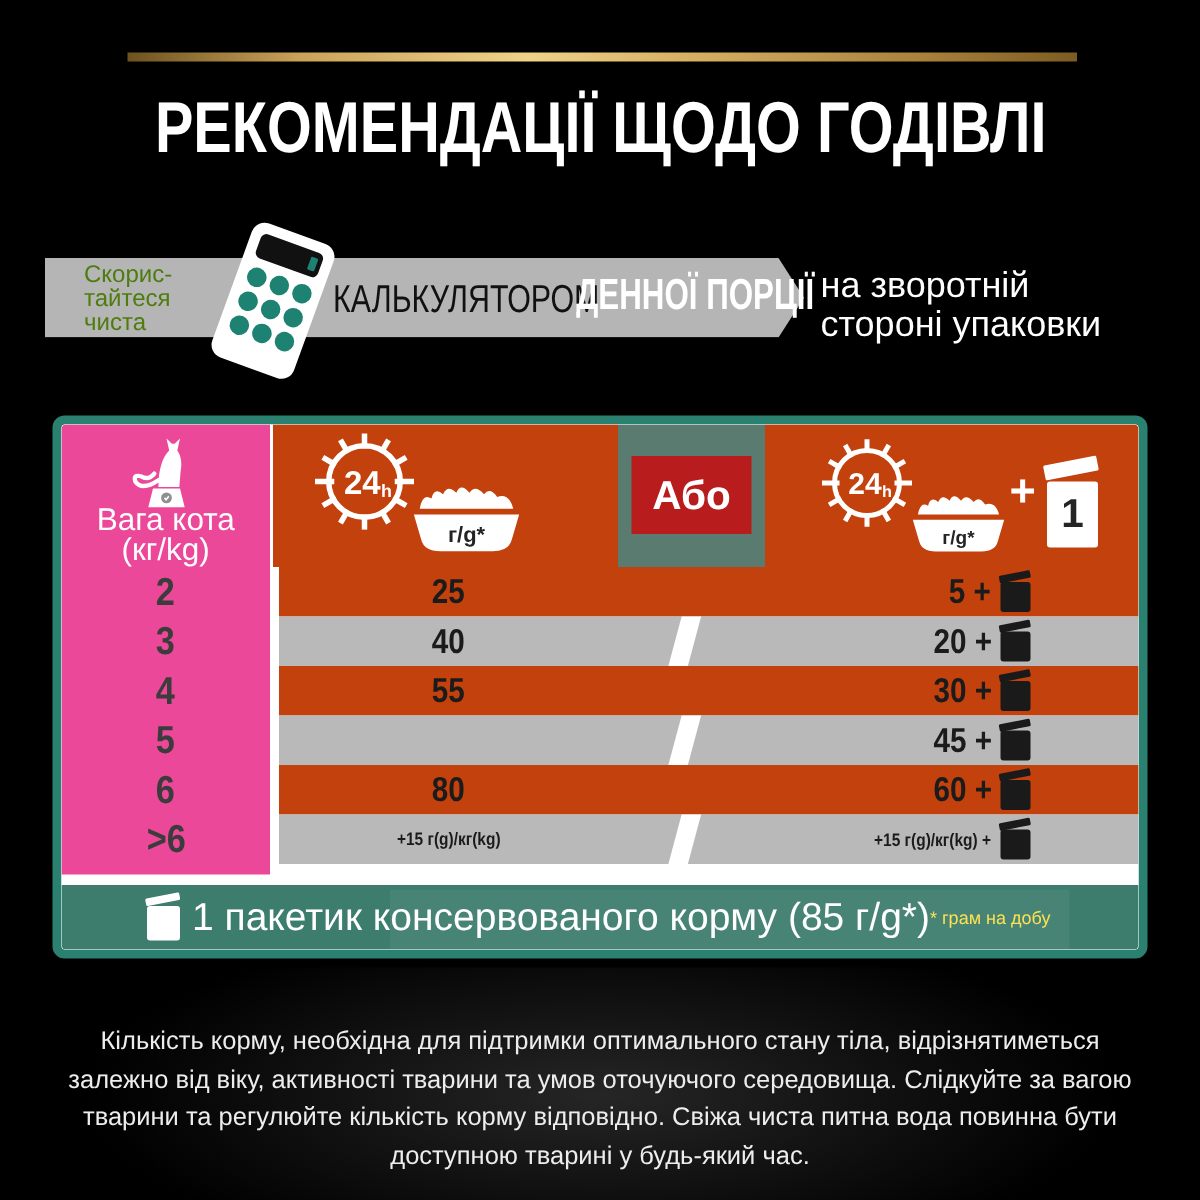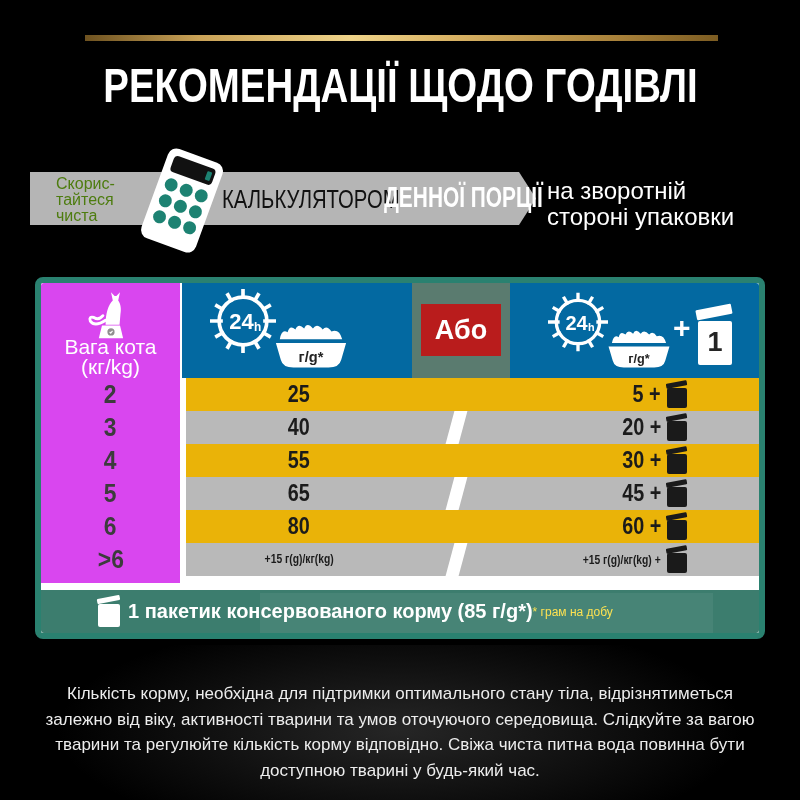--- a/index.html
+++ b/index.html
@@ -27,36 +27,36 @@
   .calc .keys b{width:13px;height:13px;border-radius:50%;background:#1d8272;}
   .calc-label{position:absolute;left:222px;top:184px;color:#111;font-size:26px;font-weight:400;white-space:nowrap;}
   .calc-label span{display:inline-block;transform:scaleX(.78);transform-origin:left center;}
   .portion-label{position:absolute;left:384px;top:181px;color:#fff;font-size:29px;font-weight:700;white-space:nowrap;}
   .portion-label span{display:inline-block;transform:scaleX(.72);transform-origin:left center;}
   .location{position:absolute;left:547px;top:178px;color:#fff;font-size:24px;line-height:26px;white-space:nowrap;}
   
   .ftable{position:absolute;left:35px;top:277px;width:730px;height:362px;
     border:6px solid #2a8170;border-radius:8px;background:#fff;}
   .ft-inner{position:relative;width:718px;height:350px;overflow:hidden;border-radius:3px;background:#fff;}
-  .wcol{position:absolute;left:0;top:0;width:139px;height:300px;background:#d946ef;}
+  .wcol{position:absolute;left:0;top:0;width:139px;height:300px;background:#ec4899;}
   .wcol .whead{position:absolute;left:0;top:0;width:139px;height:95px;}
   .cat-icon{position:absolute;left:43px;top:3px;}
   .wlabel{position:absolute;left:0;top:54px;width:139px;text-align:center;color:#fff;font-size:21px;line-height:20px;}
   .wcell{position:absolute;left:0;width:139px;height:33px;text-align:center;color:#3c3c3c;
     font-size:26px;font-weight:700;line-height:33px;}
   .wcell span{display:inline-block;transform:scaleX(.88);}
   .vals{position:absolute;left:145px;top:0;width:573px;height:293px;}
-  .hdark{position:absolute;top:0;height:95px;background:#0369a1;}
+  .hdark{position:absolute;top:0;height:95px;background:#c2410c;}
   .h-dry{left:-4px;width:230px;}
   .h-or{left:226px;width:98px;background:#5a7b6f;display:flex;justify-content:center;}
   .h-wet{left:324px;width:249px;}
   .or-badge{margin-top:21px;width:80px;height:52px;background:#b91c1c;color:#fff;font-size:27px;font-weight:700;
     display:flex;align-items:center;justify-content:center;}
   .plus{position:absolute;color:#fff;font-size:30px;font-weight:700;}
-  .vrow{position:absolute;left:0;width:573px;height:33px;background:#eab308;}
+  .vrow{position:absolute;left:0;width:573px;height:33px;background:#c2410c;}
   .vrow.alt{background:#b9b9b9;}
   .vrow .slash{display:none;}
   .vrow.alt .slash{display:block;position:absolute;left:264px;top:0;bottom:0;width:13px;background:#fff;transform:skewX(-15deg);}
   .vrow .dry{position:absolute;left:0;top:0;width:226px;height:33px;text-align:center;line-height:33px;
     color:#1b1b1b;font-size:23px;font-weight:700;}
   .vrow .dry span{display:inline-block;transform:scaleX(.86);}
   .vrow .wet{position:absolute;left:226px;top:0;width:347px;height:33px;display:flex;align-items:center;
     justify-content:flex-end;padding-right:72px;color:#1b1b1b;font-size:23px;font-weight:700;}
   .vrow .wet span{display:inline-block;transform:scaleX(.86);transform-origin:right center;margin-right:6px;}
   .vrow.small .dry,.vrow.small .wet{font-size:12px;}
@@ -70,21 +70,21 @@
   .pouch.white{--pc:#fff;}
   .pouch .num{color:#242424;font-size:27px;font-weight:700;}
   .row-pouch{width:20px;height:26px;}
   .hdr-pouch{position:absolute;width:34px;height:58px;}
   .ftr-pouch{width:22px;height:30px;flex:none;}
   
   .ft-footer{position:absolute;left:0;top:307px;width:718px;height:43px;background:#3c7d6e;
     display:flex;align-items:center;}
   .ft-footer .hl{position:absolute;left:219px;top:3px;width:453px;height:40px;background:rgba(255,255,255,.06);}
   .ftr-note{margin-left:57px;margin-right:8px;}
-  .ftr-text{color:#fff;font-size:20px;font-weight:bold;}
+  .ftr-text{color:#fff;font-size:26px;}
   .ftr-star{color:#fde047;font-size:12px;}
   
   .clock text{fill:#fff;font-weight:700;}
   .bowl-unit{fill:#242424;font-weight:700;}
   
   .glow{position:absolute;left:0;top:645px;width:800px;height:155px;
     background:radial-gradient(55% 95% at 50% 55%,rgba(125,125,125,.30),rgba(0,0,0,0) 78%);}
   .disclaimer{position:absolute;left:35px;top:681px;width:730px;text-align:center;color:#ededed;
     font-size:17px;line-height:25.5px;}
 </style>
@@ -248,21 +248,20 @@
           <div class="wet">
               <span>30 +</span>
             <div class="pouch black row-pouch">
                 <div class="lid"></div>
                 <div class="pbody"></div>
               </div>
           </div>
         </div>
         <div class="vrow alt" style="top:194px">
           <div class="slash"></div>
-          <div class="dry"><span>65</span></div>
           <div class="wet">
               <span>45 +</span>
             <div class="pouch black row-pouch">
                 <div class="lid"></div>
                 <div class="pbody"></div>
               </div>
           </div>
         </div>
         <div class="vrow" style="top:227px">
 

